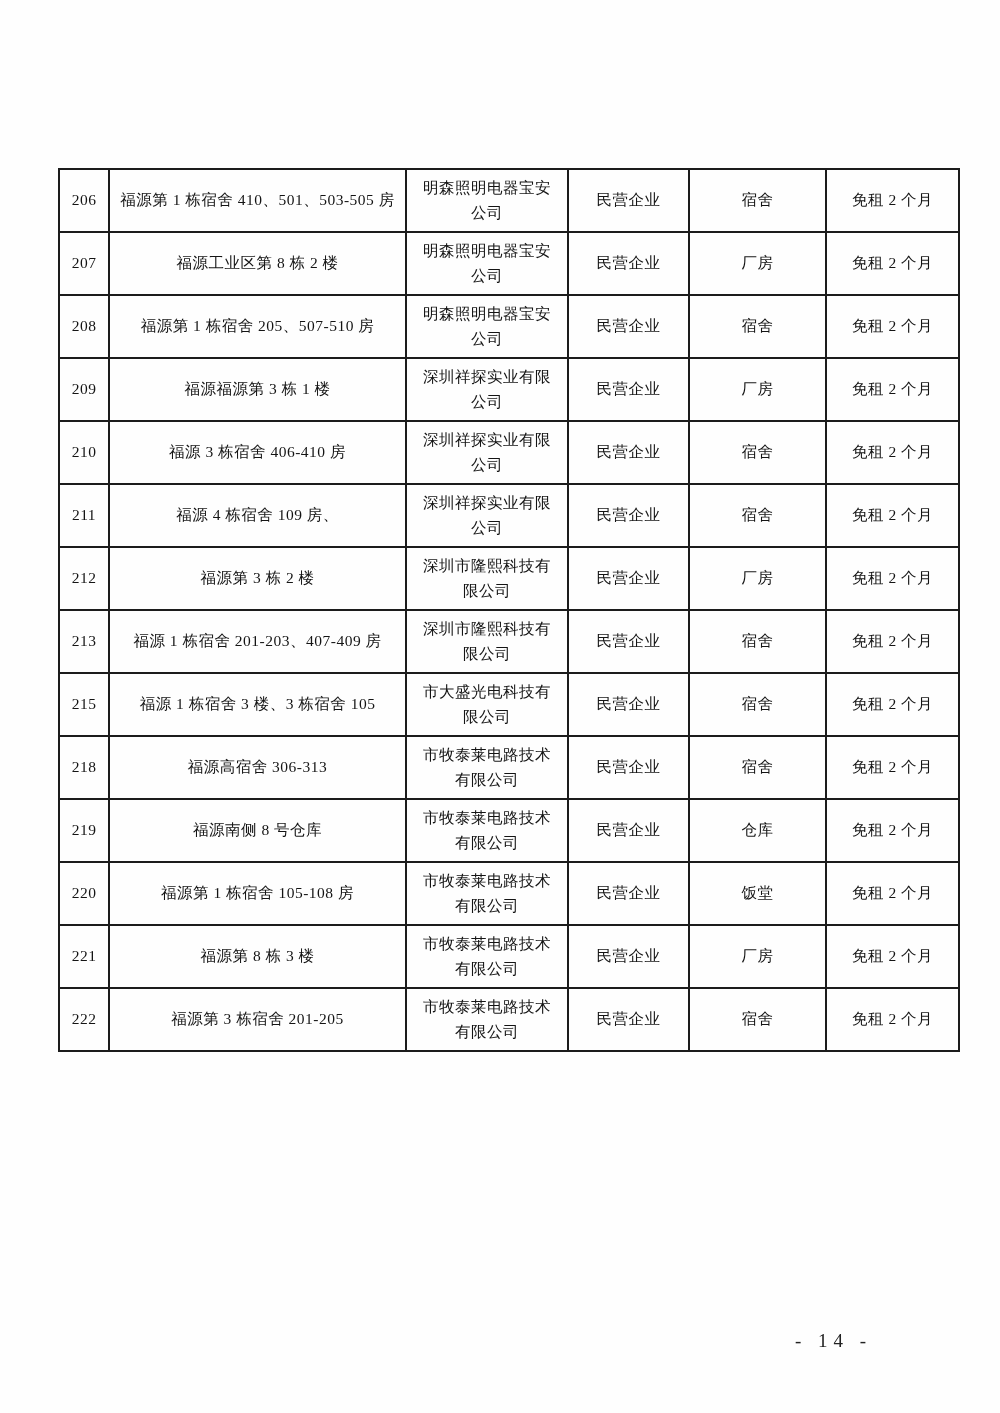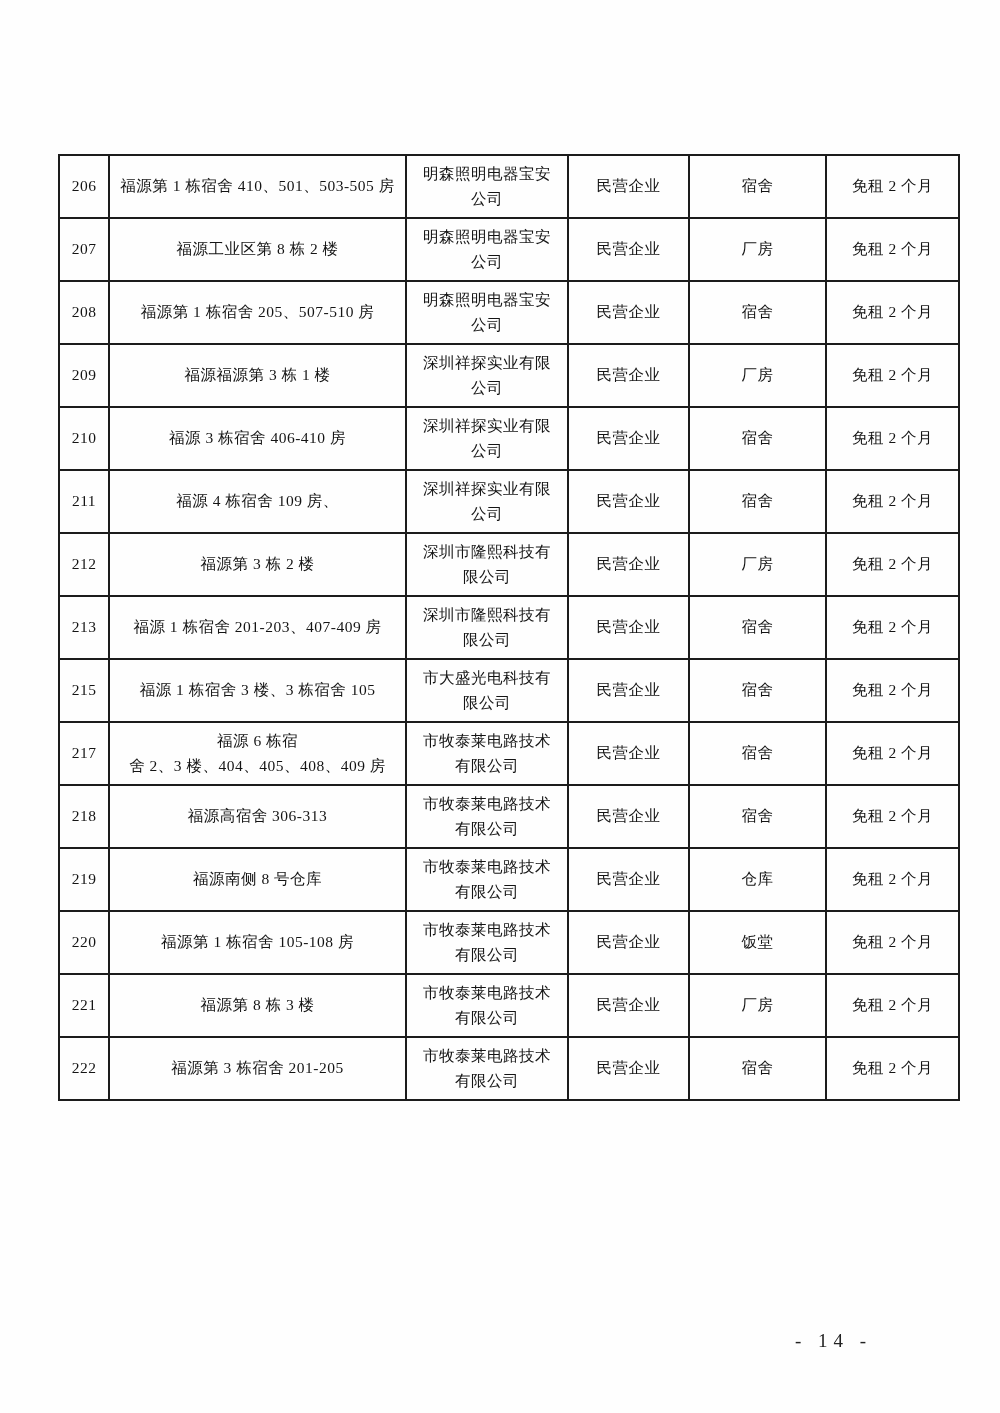--- a/index.html
+++ b/index.html
@@ -12,21 +12,21 @@
   .page {
     position: relative;
     width: 1000px;
     height: 1413px;
     background: #fefefe;
     overflow: hidden;
   }
   .doc-table {
     position: absolute;
     left: 58px;
-    top: 154px;
+    top: 168px;
     width: 900px;
     border-collapse: collapse;
     table-layout: fixed;
     border-radius: 19px;
   }
   .doc-table td {
     border: 2px solid #1c1c1c;
     text-align: center;
     vertical-align: middle;
     font-size: 15.5px;
@@ -131,29 +131,20 @@
         </tr>
         <tr>
           <td class="row-index-cell">215</td>
           <td class="location-cell">福源 1 栋宿舍 3 楼、3 栋宿舍 105</td>
           <td class="company-cell">市大盛光电科技有限公司</td>
           <td class="enterprise-type-cell">民营企业</td>
           <td class="property-type-cell">宿舍</td>
           <td class="rent-policy-cell">免租 2 个月</td>
         </tr>
         <tr>
-          <td class="row-index-cell">217</td>
-          <td class="location-cell">福源 6 栋宿
-舍 2、3 楼、404、405、408、409 房</td>
-          <td class="company-cell">市牧泰莱电路技术有限公司</td>
-          <td class="enterprise-type-cell">民营企业</td>
-          <td class="property-type-cell">宿舍</td>
-          <td class="rent-policy-cell">免租 2 个月</td>
-        </tr>
-        <tr>
           <td class="row-index-cell">218</td>
           <td class="location-cell">福源高宿舍 306-313</td>
           <td class="company-cell">市牧泰莱电路技术有限公司</td>
           <td class="enterprise-type-cell">民营企业</td>
           <td class="property-type-cell">宿舍</td>
           <td class="rent-policy-cell">免租 2 个月</td>
         </tr>
         <tr>
           <td class="row-index-cell">219</td>
           <td class="location-cell">福源南侧 8 号仓库</td>

